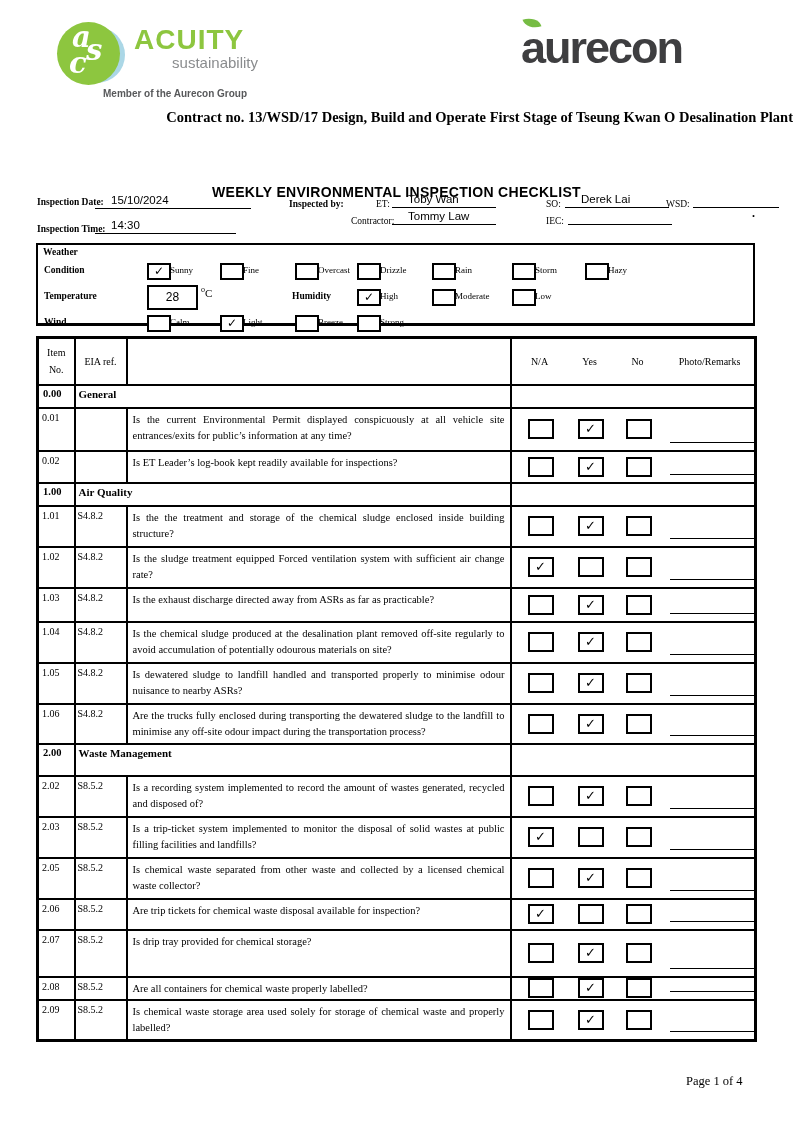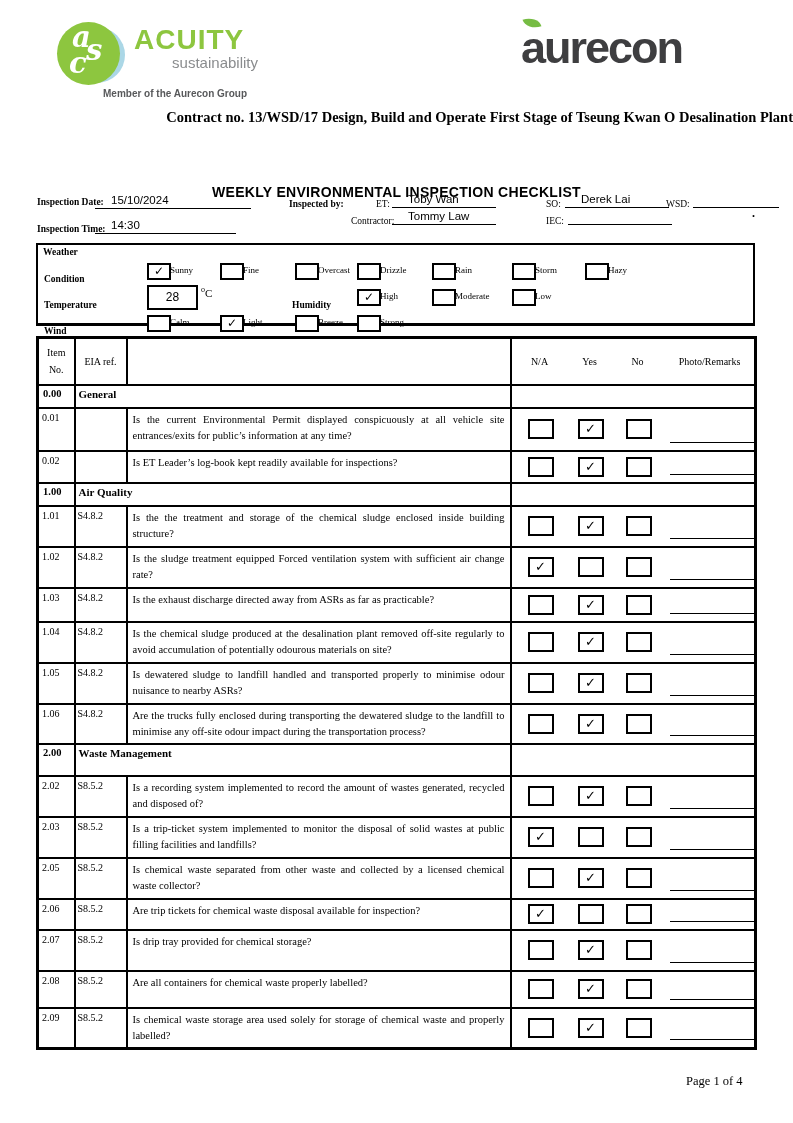--- a/index.html
+++ b/index.html
@@ -41,21 +41,21 @@
   .slbl{position:absolute;font-size:9.5px;white-space:nowrap;}
   .fill{position:absolute;height:15px;border-bottom:1.4px solid #000;
     font-family:"Liberation Sans",sans-serif;font-size:11.5px;line-height:14px;
     padding-left:16px;white-space:nowrap;}
   .dot{position:absolute;font-size:12px;font-weight:bold;}
 
   
   .weather-box{position:absolute;left:36px;top:243px;width:715px;height:78px;
     border:2px solid #000;border-bottom-width:3px;}
   .w-title{position:absolute;left:5px;top:2px;font-size:9.5px;font-weight:bold;}
-  .w-lbl{position:absolute;left:6px;font-size:9.5px;font-weight:bold;margin-top:9px;}
+  .w-lbl{position:absolute;left:6px;font-size:9.5px;font-weight:bold;}
   .wcb{position:absolute;width:20px;height:13px;border:2px solid #000;background:#fff;}
   .wopt-label{position:absolute;font-size:9px;padding-top:2px;white-space:nowrap;}
   .ck{display:block;text-align:center;font-family:"DejaVu Sans",sans-serif;
     font-size:12px;font-weight:bold;line-height:13px;}
   .temp-box{position:absolute;left:109px;top:40px;width:47px;height:21px;border:2px solid #000;
     font-family:"Liberation Sans",sans-serif;font-size:12px;text-align:center;line-height:21px;}
   .temp-unit{position:absolute;left:163px;top:40px;font-size:11px;}
   .temp-unit sup{font-size:8px;}
 
   
@@ -351,34 +351,34 @@
           <td class="cdesc">Are trip tickets for chemical waste disposal available for inspection?</td>
           <td class="cchecks">
             <div class="cb" style="left: 16px;">
               <span class="ck">✓</span>
             </div>
             <div class="cb" style="left: 66px;"></div>
             <div class="cb" style="left: 114px;"></div>
             <div class="pline"></div>
           </td>
         </tr>
-        <tr style="height: 41px;">
+        <tr style="height: 47px;">
           <td class="citem">2.07</td>
           <td class="ceia">S8.5.2</td>
           <td class="cdesc">Is drip tray provided for chemical storage?</td>
           <td class="cchecks">
             <div class="cb" style="left: 16px;"></div>
             <div class="cb" style="left: 66px;">
               <span class="ck">✓</span>
             </div>
             <div class="cb" style="left: 114px;"></div>
             <div class="pline"></div>
           </td>
         </tr>
-        <tr style="height: 37px;">
+        <tr style="height: 23px;">
           <td class="citem">2.08</td>
           <td class="ceia">S8.5.2</td>
           <td class="cdesc">Are all containers for chemical waste properly labelled?</td>
           <td class="cchecks">
             <div class="cb" style="left: 16px;"></div>
             <div class="cb" style="left: 66px;">
               <span class="ck">✓</span>
             </div>
             <div class="cb" style="left: 114px;"></div>
             <div class="pline"></div>

